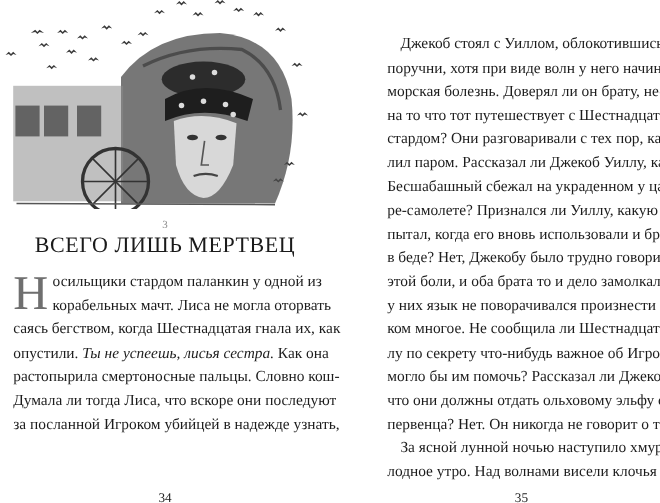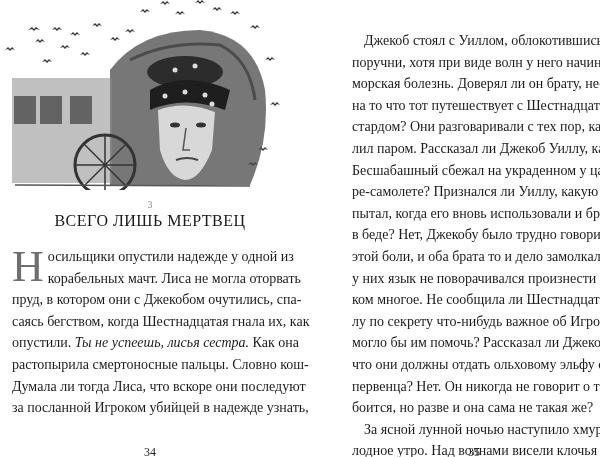--- a/index.html
+++ b/index.html
@@ -5,21 +5,21 @@
   html, body { margin:0; padding:0; background:#ffffff; }
   body { width:600px; height:457px; position:relative; overflow:hidden;
          font-family:"DejaVu Serif","Liberation Serif",serif; color:#1e1e1e; }
   .page { position:absolute; top:0; height:457px; width:300px; }
   .page.left { left:0; }
   .page.right { left:300px; }
   .illus { position:absolute; left:0; top:0; width:300px; height:190px; }
   .chap-num { position:absolute; left:0; width:300px; top:199px; text-align:center;
               font-size:10px; color:#8a8a8a; font-family:"Liberation Serif",serif; }
   .chap-title { position:absolute; left:0; width:300px; top:212px; text-align:center;
-                font-size:16px; letter-spacing:0.5px; font-family:"Liberation Serif",serif; color:#1a1a1a; }
+                font-size:20px; letter-spacing:0.5px; font-family:"Liberation Serif",serif; color:#1a1a1a; }
   .text { position:absolute; font-family:"Liberation Serif",serif; font-size:14px; line-height:21.6px;
           text-align:justify; color:#1c1c1c; }
   .left .text { left:12px; width:247px; top:246px; }
   .right .text { left:52px; width:244px; top:30px; }
   .line { display:block; white-space:nowrap; text-align:justify; text-align-last:justify; height:21.6px; }
   .line.last { text-align-last:left; }
   .ind { padding-left:12px; }
   .dropcap { float:left; font-size:44px; line-height:38px; color:#6f6f6f; margin:2px 4px 0 0; font-family:"Liberation Serif",serif; }
   .folio { position:absolute; top:445px; width:300px; text-align:center; font-size:12px; font-family:"Liberation Serif",serif; color:#222; }
   .left .folio { left:0; }
@@ -89,23 +89,22 @@
     <path d="M186 128 L183 150 L190 150" fill="none" stroke="#555" stroke-width="1.5"></path>
     <path d="M176 160 Q187 156 198 160" fill="none" stroke="#444" stroke-width="2"></path>
     <line x1="15" y1="185" x2="250" y2="186" stroke="#555" stroke-width="1.5"></line>
   </svg>
 
   <div class="chap-num">3</div>
   <div class="chap-title">ВСЕГО ЛИШЬ МЕРТВЕЦ</div>
 
   <div class="text">
     <span class="dropcap">Н</span>
-    <span class="line">осильщики опустили надежде у одной из</span>
+    <span class="line">осильщики стардом паланкин у одной из</span>
     <span class="line">корабельных мачт. Лиса не могла оторвать</span>
-    <span class="line">пруд, в котором они с Джекобом очутились, спа-</span>
     <span class="line">саясь бегством, когда Шестнадцатая гнала их, как</span>
     <span class="line" style="text-align-last:justify"><span>опустили.</span> <i>Ты не успеешь, лисья сестра.</i> <span>Как она</span></span>
     <span class="line">растопырила смертоносные пальцы. Словно кош-</span>
     <span class="line">Думала ли тогда Лиса, что вскоре они последуют</span>
     <span class="line">за посланной Игроком убийцей в надежде узнать,</span>
 
   </div>
 
   <div class="folio">34</div>
 </div>
@@ -122,19 +121,18 @@
     <span class="line">ре-самолете? Признался ли Уиллу, какую боль ис-</span>
     <span class="line">пытал, когда его вновь использовали и бросили</span>
     <span class="line">в беде? Нет, Джекобу было трудно говорить об</span>
     <span class="line">этой боли, и оба брата то и дело замолкали, будто</span>
     <span class="line">у них язык не поворачивался произнести слиш-</span>
     <span class="line">ком многое. Не сообщила ли Шестнадцатая Уил-</span>
     <span class="line">лу по секрету что-нибудь важное об Игроке, что</span>
     <span class="line">могло бы им помочь? Рассказал ли Джекоб брату,</span>
     <span class="line">что они должны отдать ольховому эльфу своего</span>
     <span class="line">первенца? Нет. Он никогда не говорит о том, чего</span>
-    <span class="line last">боится, но разве и она сама не такая же?</span>
     <span class="line ind">За ясной лунной ночью наступило хмурое хо-</span>
     <span class="line">лодное утро. Над волнами висели клочья тума-</span>
 
   </div>
   <div class="folio">35</div>
 </div>
 
 </body></html>

